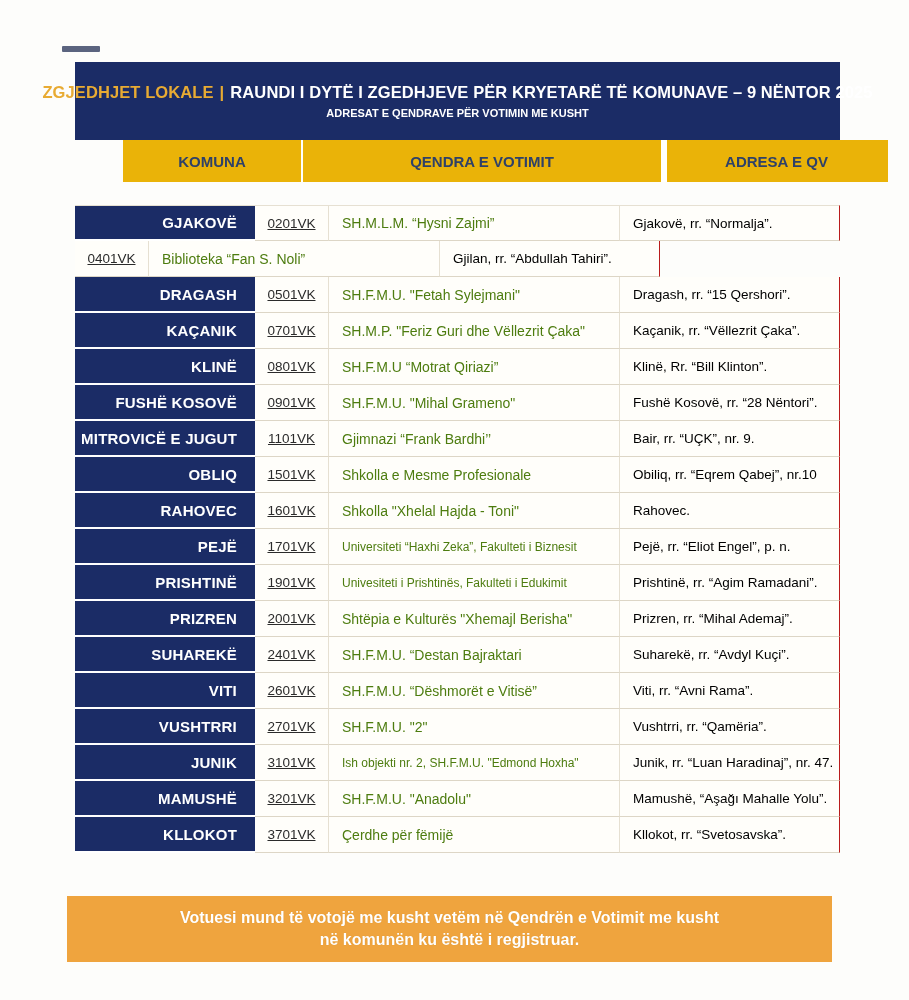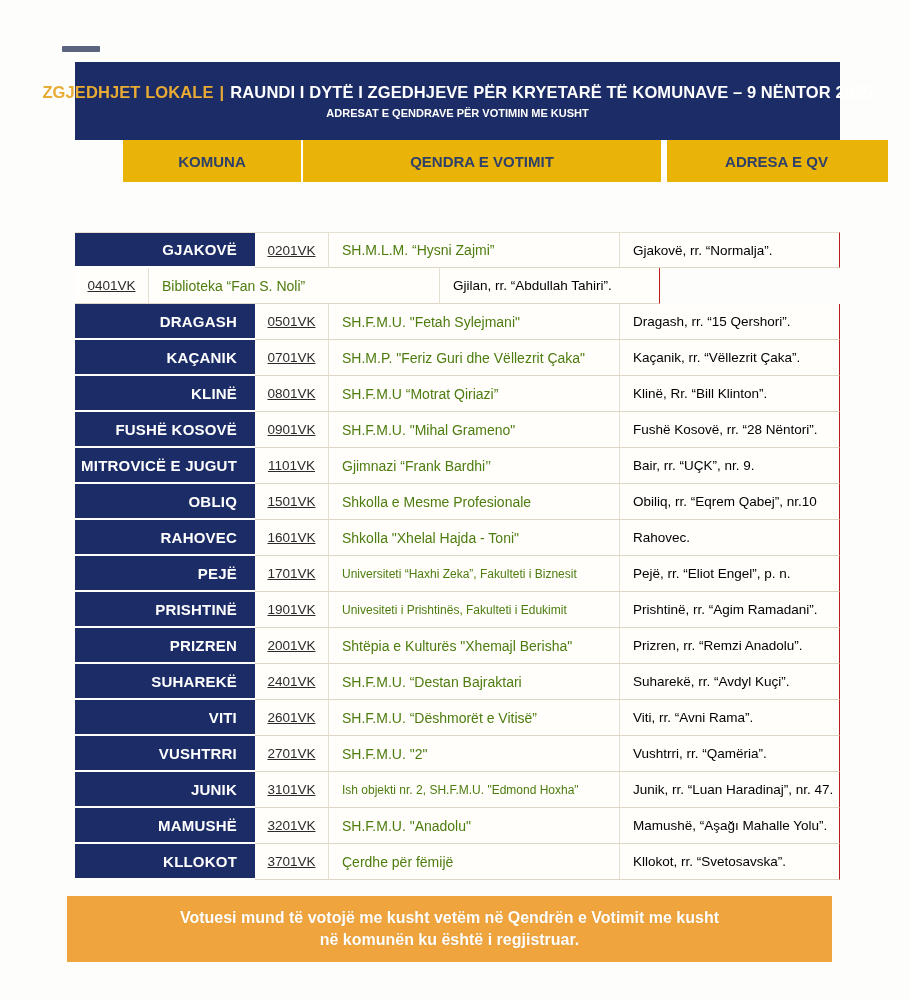--- a/index.html
+++ b/index.html
@@ -46,21 +46,21 @@
   .col-header .hcell {
     display: flex; align-items: center; justify-content: center;
     height: 100%;
   }
   .hcell-komuna { width: 180px; border-right: 2px solid #ffffff; }
   .hcell-qendra { width: 364px; border-right: 6px solid #ffffff; }
   .hcell-adresa { width: 219px; }
 
   
   .voting-table {
-    position: absolute; left: 75px; top: 232px; width: 677px;
+    position: absolute; left: 75px; top: 205px; width: 677px;
   }
   .vrow {
     display: flex; width: 765px; height: 36px;
   }
   .cell {
     display: flex; align-items: center;
     background: #fffefa;
     border-bottom: 1px solid #ddd6c6;
     border-right: 1px solid #e6e0d2;
     overflow: hidden; white-space: nowrap;
@@ -192,21 +192,21 @@
       <div class="cell cell-komuna">PRISHTINË</div>
       <div class="cell cell-code">1901VK</div>
       <div class="cell cell-qendra small">Univesiteti i Prishtinës, Fakulteti i Edukimit</div>
       <div class="cell cell-adresa">Prishtinë, rr. “Agim Ramadani”.</div>
     </div>
 
     <div class="vrow">
       <div class="cell cell-komuna">PRIZREN</div>
       <div class="cell cell-code">2001VK</div>
       <div class="cell cell-qendra">Shtëpia e Kulturës "Xhemajl Berisha"</div>
-      <div class="cell cell-adresa">Prizren, rr. “Remzi Anadolu”.</div>
+      <div class="cell cell-adresa">Prizren, rr. “Mihal Ademaj”.</div>
     </div>
 
     <div class="vrow">
       <div class="cell cell-komuna">SUHAREKË</div>
       <div class="cell cell-code">2401VK</div>
       <div class="cell cell-qendra">SH.F.M.U. “Destan Bajraktari</div>
       <div class="cell cell-adresa">Suharekë, rr. “Avdyl Kuçi”.</div>
     </div>
 
     <div class="vrow">

